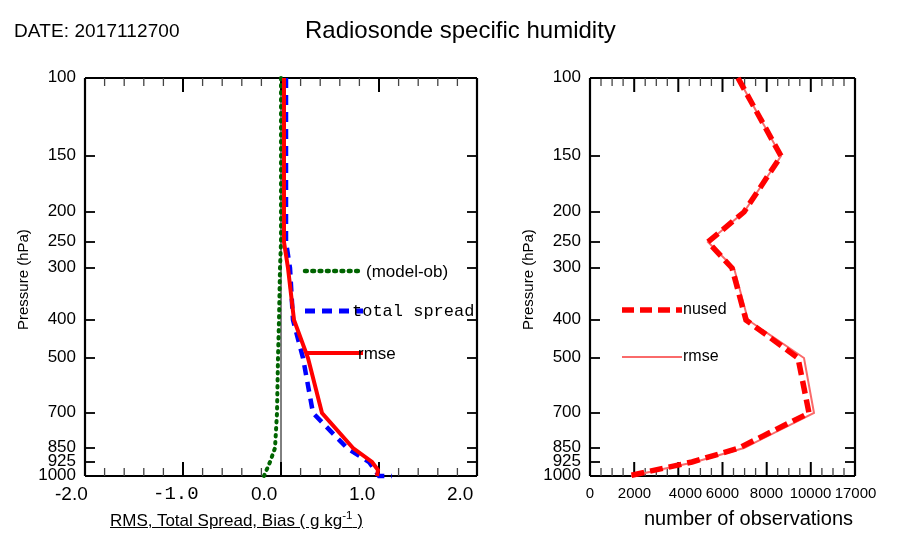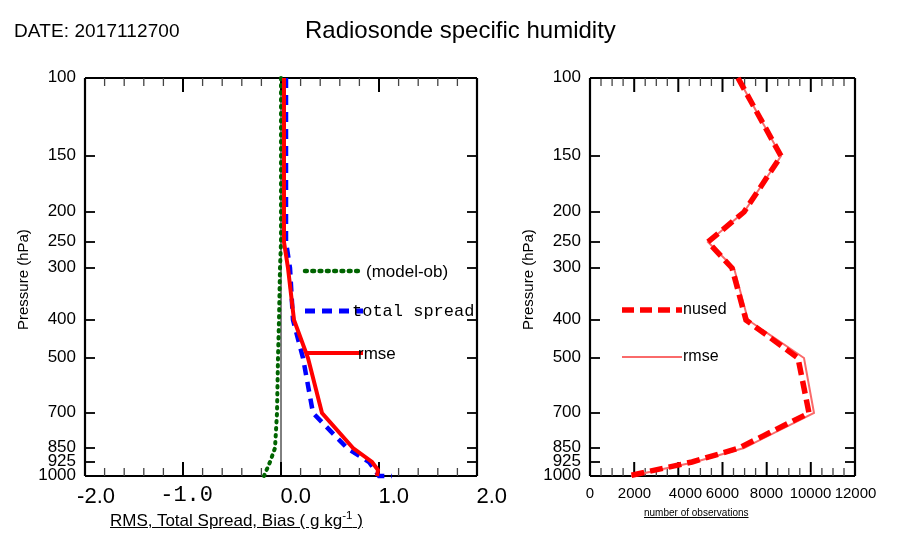--- a/index.html
+++ b/index.html
@@ -6,24 +6,24 @@
   body{width:900px;height:560px;overflow:hidden;
        font-family:"Liberation Sans",sans-serif;color:#000;}
   #root{position:relative;width:900px;height:560px;}
 
   .abs{position:absolute;}
   .date-label{left:8px;top:20px;font-size:19px;letter-spacing:0.1px;white-space:nowrap;margin-left:6px;}
   .main-title{left:305px;top:16px;font-size:24px;white-space:nowrap;}
 
   .ylab{font-size:15px;white-space:nowrap;transform-origin:0 0;transform:rotate(-90deg);}
   .xlab{font-size:17px;white-space:nowrap;text-decoration:underline;}
-  .xlab-small{font-size:10px;white-space:nowrap;text-decoration:underline;}
+  .xlab-small{font-size:20px;white-space:nowrap;}
 
   .tick-y{font-size:17px;text-align:right;white-space:nowrap;}
-  .tick-x{font-size:22px;text-align:right;white-space:nowrap;}
+  .tick-x{font-size:19px;text-align:left;white-space:nowrap;}
   .tick-x-small{font-size:15px;text-align:center;white-space:nowrap;}
 
   .legend-text{font-size:17px;white-space:nowrap;}
   .legend-text-r{font-size:16px;white-space:nowrap;}
 
   svg{position:absolute;left:0;top:0;overflow:visible;}
   sup{font-size:0.68em;vertical-align:super;}
 </style>
 </head>
 <body>
@@ -265,21 +265,21 @@
     <div class="abs tick-y" style="left:529px;top:437px;width:52px;">850</div>
     <div class="abs tick-y" style="left:529px;top:451px;width:52px;">925</div>
     <div class="abs tick-y" style="left:519px;top:465px;width:62px;">1000</div>
 
     <div class="abs tick-x-small" style="left:570px;top:484px;width:40px;">0</div>
     <div class="abs tick-x-small" style="left:606px;top:484px;width:57px;">2000</div>
     <div class="abs tick-x-small" style="left:650px;top:484px;width:71px;">4000</div>
     <div class="abs tick-x-small" style="left:694px;top:484px;width:57px;">6000</div>
     <div class="abs tick-x-small" style="left:738px;top:484px;width:57px;">8000</div>
     <div class="abs tick-x-small" style="left:777px;top:484px;width:67px;">10000</div>
-    <div class="abs tick-x-small" style="left:822px;top:484px;width:67px;">12000</div>
+    <div class="abs tick-x-small" style="left:822px;top:484px;width:67px;">17000</div>
 
     <div class="abs xlab-small" style="left:644px;top:507px;">number of observations</div>
 
     <svg width="900" height="560">
       <line x1="622" y1="310" x2="682" y2="310" stroke="#ff0000" stroke-width="5.5" stroke-dasharray="12,6"></line>
       <line x1="622" y1="357" x2="682" y2="357" stroke="#fa6a6a" stroke-width="2"></line>
     </svg>
     <div class="abs legend-text-r" style="left:683px;top:300px;">nused</div>
     <div class="abs legend-text-r" style="left:683px;top:347px;">rmse</div>
   </div>

